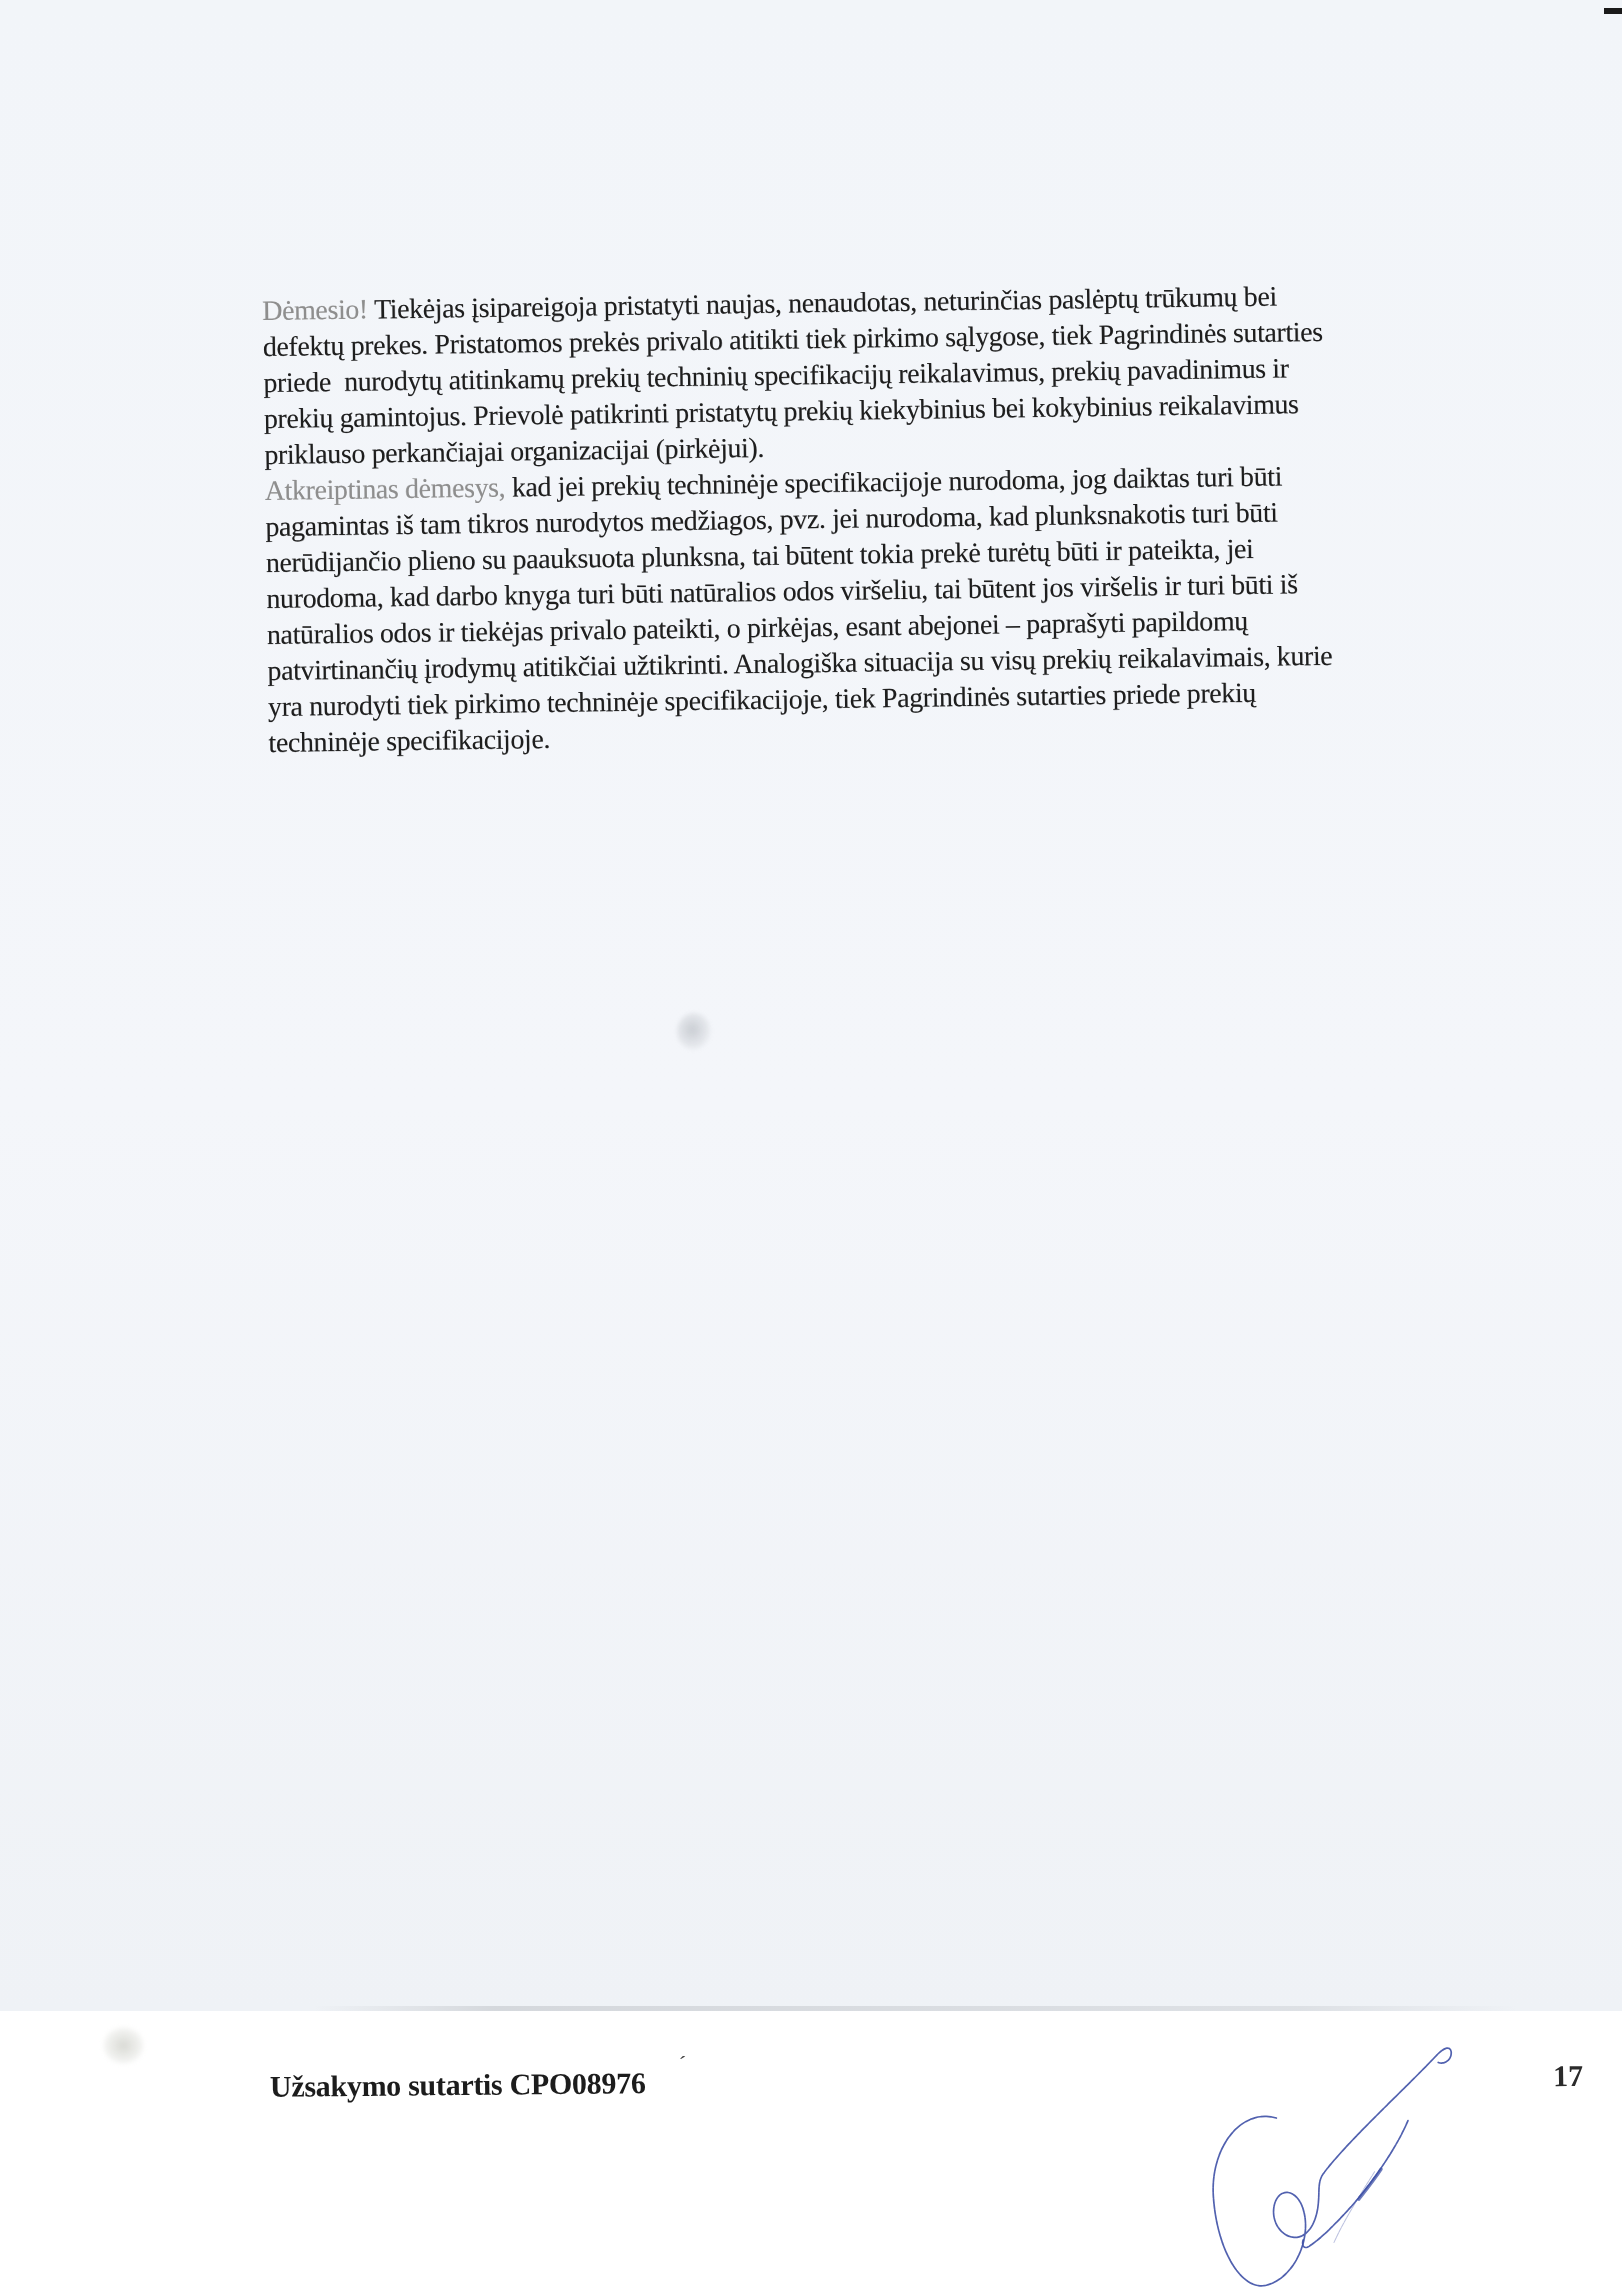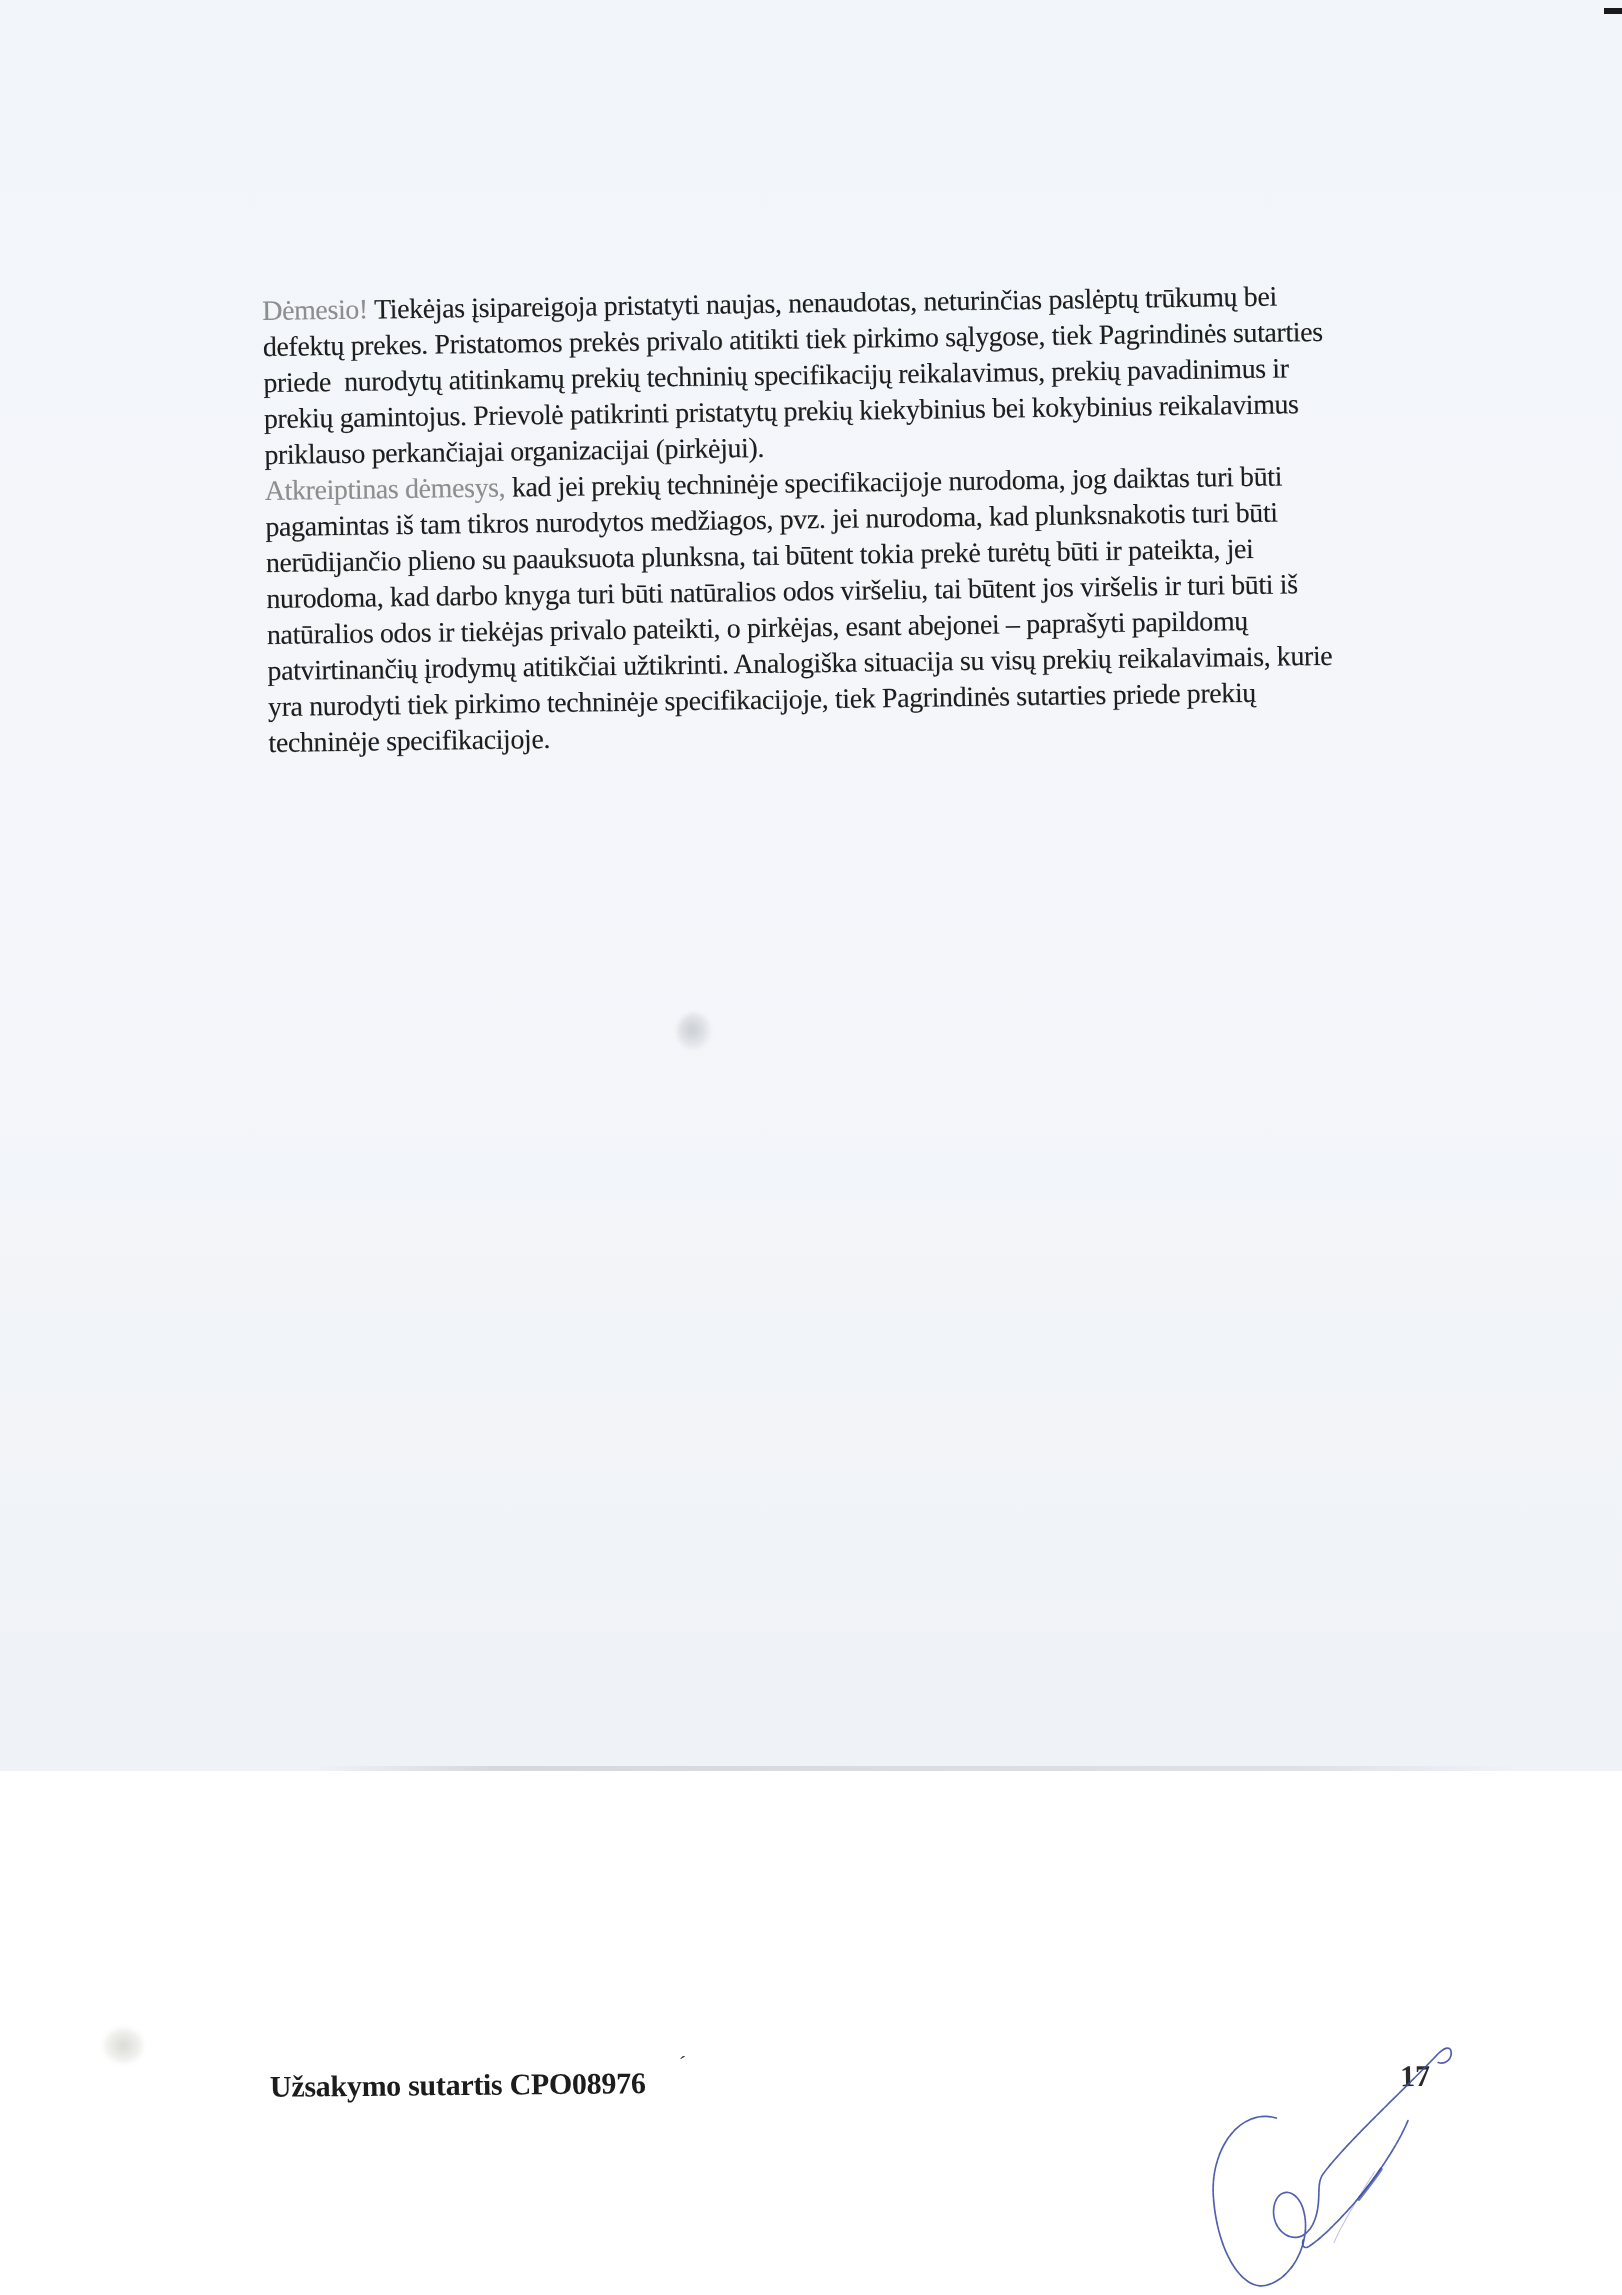--- a/index.html
+++ b/index.html
@@ -3,21 +3,21 @@
 <meta charset="utf-8">
 <style>
   html, body { margin: 0; padding: 0; }
   body {
     width: 1623px; height: 2295px;
     font-family: "Liberation Serif", serif;
     overflow: hidden;
   }
   .page {
     position: relative;
-    width: 1623px; height: 1771px;
+    width: 1623px; height: 2011px;
     background: linear-gradient(180deg, #f2f5f9 0%, #f4f6fa 55%, #eff2f6 100%);
   }
   
   .text-block {
     position: absolute;
     left: 262px; top: 293px;
     width: 1243px;
     transform: rotate(-0.82deg);
     transform-origin: 0 0;
     font-size: 28px;
@@ -45,21 +45,21 @@
   }
   .footer-tick {
     position: absolute;
     left: 678px; top: 2051px;
     font-size: 22px;
     color: #3a3a3a;
     transform: rotate(8deg);
   }
   .page-number {
     position: absolute;
-    left: 1400px; top: 2059px;
+    left: 1553px; top: 2059px;
     font-size: 30px;
     font-weight: 700;
     color: #2b2b2b;
     transform: rotate(-0.8deg);
   }
   
   .signature {
     position: absolute;
     left: 1203px; top: 2021px;
     width: 296px; height: 270px;

